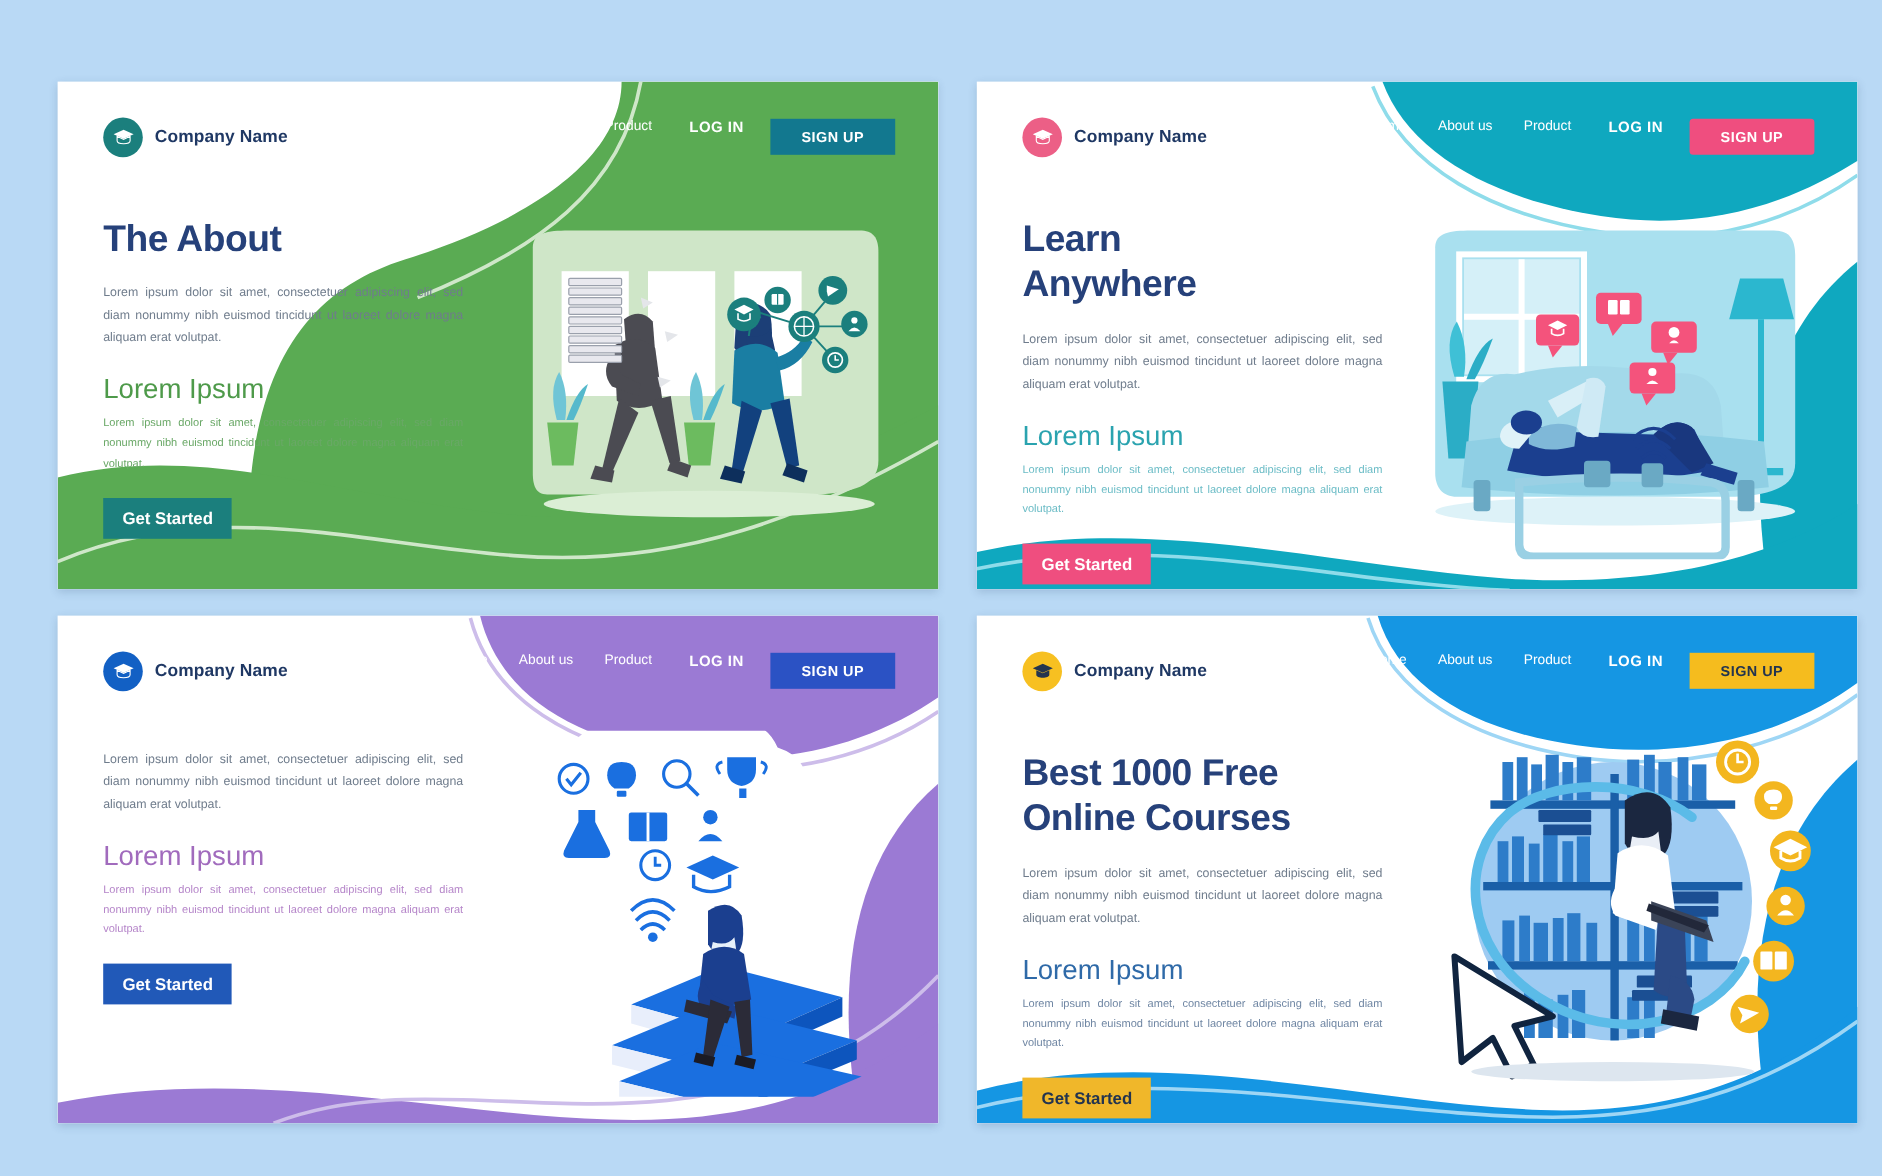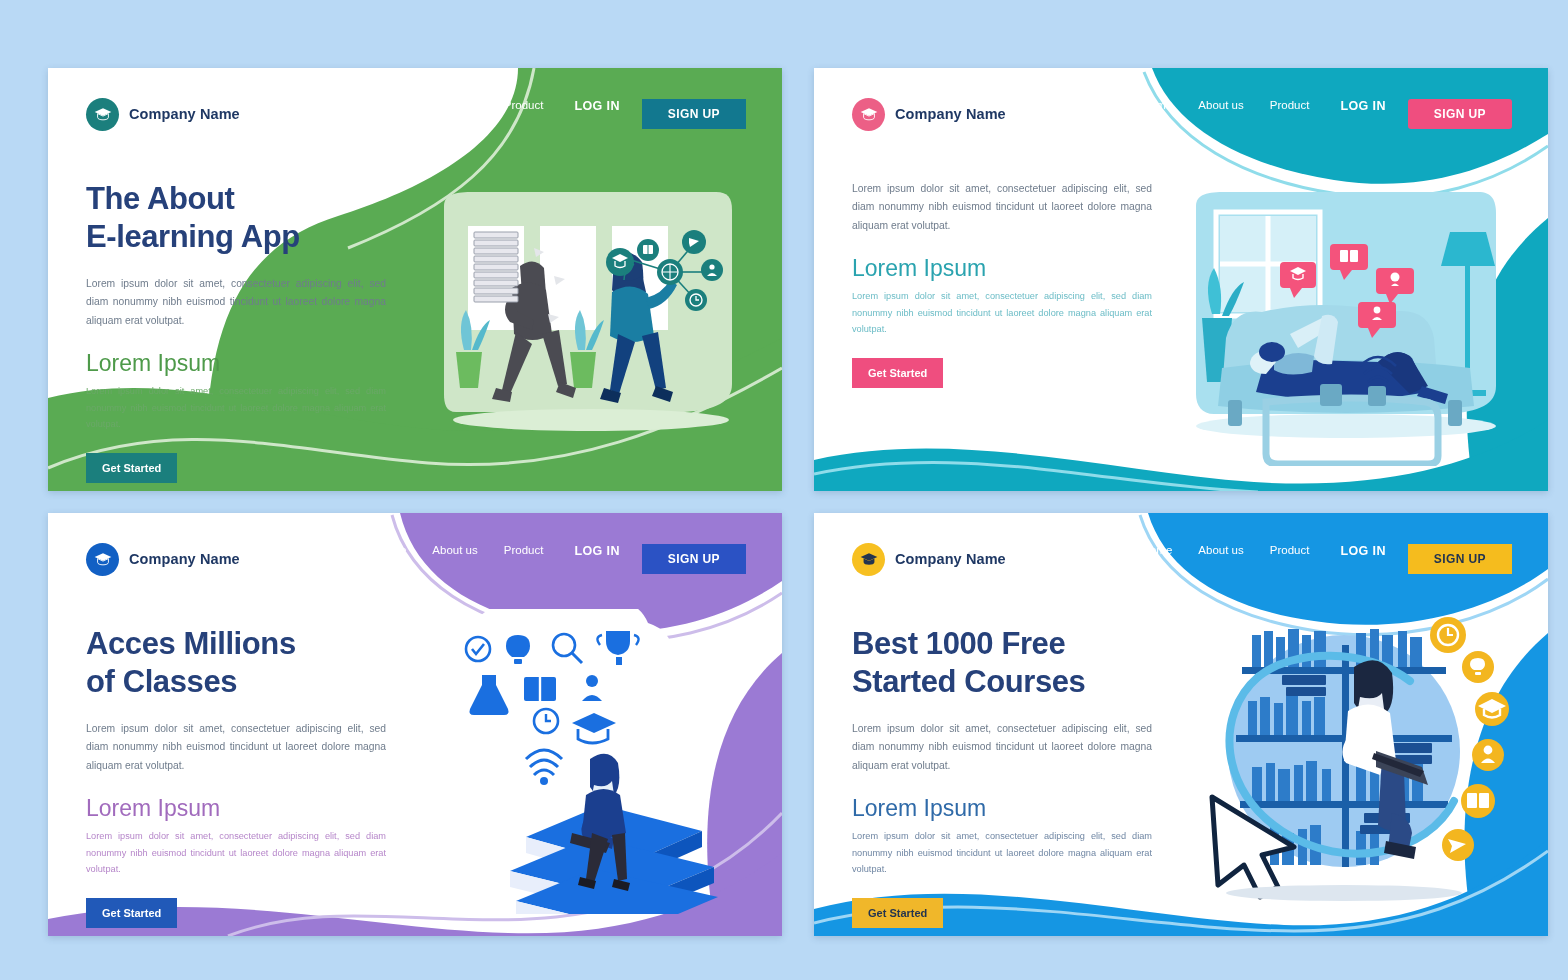--- a/index.html
+++ b/index.html
@@ -56,21 +56,21 @@
   .copy { position: absolute; left: 38px; top: 112px; width: 300px; z-index: 5; }
   .headline {
     font-size: 31px; line-height: 1.24; font-weight: 700;
     color: #26417a; letter-spacing: -.4px; margin-bottom: 18px;
   }
   .lede { font-size: 10.3px; line-height: 1.78; color: #6f7c8c; text-align: justify; }
   .sub { font-size: 23px; font-weight: 400; margin: 20px 0 6px; }
   .sub-body { font-size: 9.2px; line-height: 1.82; text-align: justify; }
   .cta {
     display: inline-block; margin-top: 20px; padding: 9px 16px;
-    font-size: 11px; font-weight: 700; color: #fff; border: none; cursor: pointer;
+    font-size: 14px; font-weight: 700; color: #fff; border: none; cursor: pointer;
     font-family: "Liberation Sans", sans-serif;
   }
   .art { position: absolute; z-index: 4; }
   .art svg { display: block; width: 100%; height: 100%; }
 </style>
 </head>
 <body>
 
 <div class="board">
 
@@ -99,21 +99,20 @@
         <a href="#">About us</a>
         <a href="#">Product</a>
         <a href="#" class="login">LOG IN</a>
         <button class="signup" style="background:#12788f">SIGN UP</button>
       </nav>
     </div>
 
     <div class="copy">
       <div class="headline">
         <span>The About</span><br>
-        <span>E-learning App</span>
       </div>
       <p class="lede">Lorem ipsum dolor sit amet, consectetuer adipiscing elit, sed diam nonummy nibh euismod tincidunt ut laoreet dolore magna aliquam erat volutpat.</p>
       <h3 class="sub" style="color:#4e9a4a">Lorem Ipsum</h3>
       <p class="sub-body" style="color:#6aa867">Lorem ipsum dolor sit amet, consectetuer adipiscing elit, sed diam nonummy nibh euismod tincidunt ut laoreet dolore magna aliquam erat volutpat.</p>
       <button class="cta" style="background:#1b7f7d">Get Started</button>
     </div>
 
     <div class="art" style="left:368px; top:120px; width:340px; height:285px;">
       <svg viewBox="0 0 340 285">
         <path d="M28 18 C28 6 40 4 58 4 H300 C312 4 316 10 316 22 V196 C316 214 300 222 268 224 H40 C30 224 28 216 28 206 Z" fill="#cfe6c8"></path>
@@ -220,20 +219,24 @@
       <nav class="nav">
         <a href="#">Home</a>
         <a href="#">About us</a>
         <a href="#">Product</a>
         <a href="#" class="login">LOG IN</a>
         <button class="signup" style="background:#ef4e7f;border-radius:3px">SIGN UP</button>
       </nav>
     </div>
 
     <div class="copy">
+      <div class="headline">
+        <span>Learn</span><br>
+        <span>Anywhere</span>
+      </div>
       <p class="lede">Lorem ipsum dolor sit amet, consectetuer adipiscing elit, sed diam nonummy nibh euismod tincidunt ut laoreet dolore magna aliquam erat volutpat.</p>
       <h3 class="sub" style="color:#2aa3af">Lorem Ipsum</h3>
       <p class="sub-body" style="color:#6bbcc6">Lorem ipsum dolor sit amet, consectetuer adipiscing elit, sed diam nonummy nibh euismod tincidunt ut laoreet dolore magna aliquam erat volutpat.</p>
       <button class="cta" style="background:#ef4e7f">Get Started</button>
     </div>
 
     <div class="art" style="left:358px; top:118px; width:348px; height:280px;">
       <svg viewBox="0 0 348 280">
         <path d="M24 20 C24 8 36 6 54 6 H306 C320 6 324 14 324 28 V200 C324 218 308 226 274 228 H42 C30 228 24 220 24 208 Z" fill="#a9e0ef"></path>
         <ellipse cx="174" cy="240" rx="150" ry="12" fill="#ddf2f8"></ellipse>
@@ -325,24 +328,20 @@
       <nav class="nav">
         <a href="#">Home</a>
         <a href="#">About us</a>
         <a href="#">Product</a>
         <a href="#" class="login">LOG IN</a>
         <button class="signup" style="background:#2b52c4">SIGN UP</button>
       </nav>
     </div>
 
     <div class="copy">
-      <div class="headline">
-        <span>Acces Millions</span><br>
-        <span>of Classes</span>
-      </div>
       <p class="lede">Lorem ipsum dolor sit amet, consectetuer adipiscing elit, sed diam nonummy nibh euismod tincidunt ut laoreet dolore magna aliquam erat volutpat.</p>
       <h3 class="sub" style="color:#a16bbd">Lorem Ipsum</h3>
       <p class="sub-body" style="color:#b585c9">Lorem ipsum dolor sit amet, consectetuer adipiscing elit, sed diam nonummy nibh euismod tincidunt ut laoreet dolore magna aliquam erat volutpat.</p>
       <button class="cta" style="background:#2159b8">Get Started</button>
     </div>
 
     <div class="art" style="left:378px; top:96px; width:320px; height:305px;">
       <svg viewBox="0 0 320 305">
         <path d="M22 52 q-6-32 28-40 q24-30 64-14 q30-22 62-2 q34-10 46 18 q30 10 22 40 q10 30 -24 38 q-20 26 -56 16 q-30 20 -62 2 q-32 12 -50-16 q-34-6 -30-42z" fill="#fff"></path>
         <path d="M150 122 q-14 10 -20 24 q14 6 22-6z" fill="#fff"></path>
@@ -429,21 +428,21 @@
         <a href="#">About us</a>
         <a href="#">Product</a>
         <a href="#" class="login">LOG IN</a>
         <button class="signup" style="background:#f5bc1e;color:#23344f">SIGN UP</button>
       </nav>
     </div>
 
     <div class="copy">
       <div class="headline">
         <span>Best 1000 Free</span><br>
-        <span>Started Courses</span>
+        <span>Online Courses</span>
       </div>
       <p class="lede">Lorem ipsum dolor sit amet, consectetuer adipiscing elit, sed diam nonummy nibh euismod tincidunt ut laoreet dolore magna aliquam erat volutpat.</p>
       <h3 class="sub" style="color:#2f6aa8">Lorem Ipsum</h3>
       <p class="sub-body" style="color:#6f86a3">Lorem ipsum dolor sit amet, consectetuer adipiscing elit, sed diam nonummy nibh euismod tincidunt ut laoreet dolore magna aliquam erat volutpat.</p>
       <button class="cta" style="background:#f0b72a;color:#23344f">Get Started</button>
     </div>
 
     <div class="art" style="left:382px; top:92px; width:318px; height:300px;">
       <svg viewBox="0 0 318 300">
         <circle cx="148" cy="146" r="116" fill="#9ecbf2"></circle>

